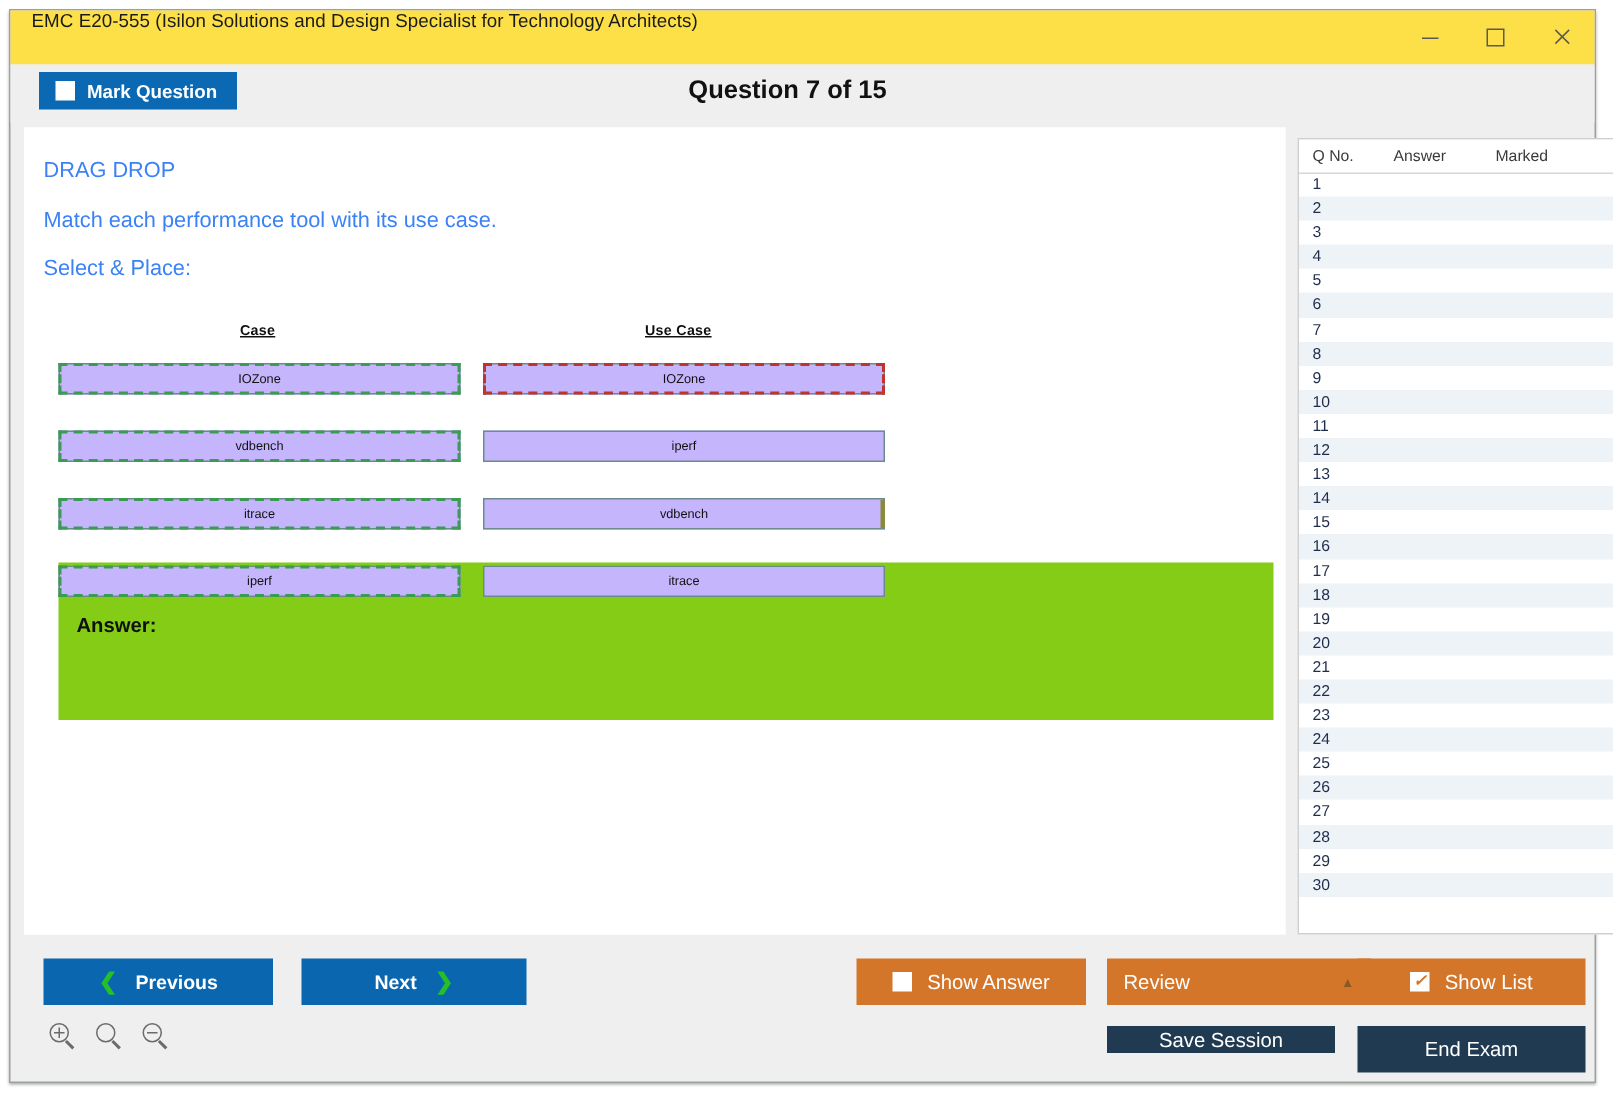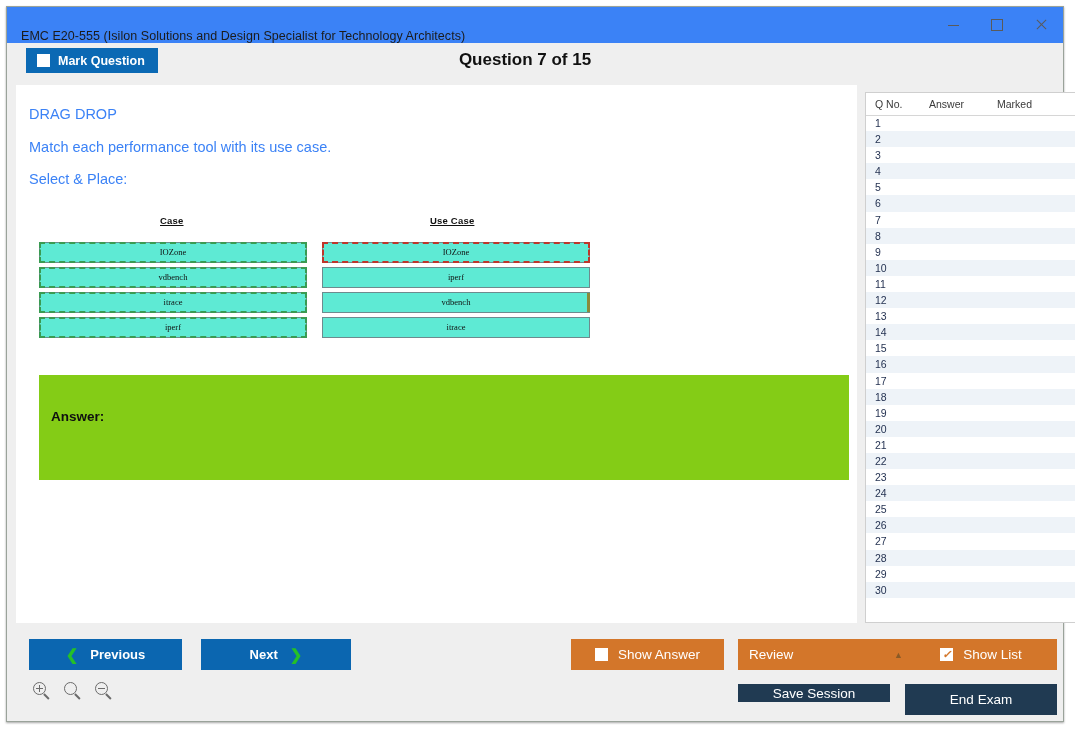--- a/index.html
+++ b/index.html
@@ -16,22 +16,22 @@
     position:absolute;left:6px;top:6px;
     width:1058px;height:716px;
     background:#efefef;
     border:1px solid #9aa39a;
     box-sizing:border-box;
     box-shadow:0 1px 2px rgba(0,0,0,.35);
   }
   
   .titlebar{
     position:absolute;left:0;top:0;right:0;height:36px;
-    background:#3b82f6;
-    display:flex;align-items:flex-end;
+    background:#fde047;
+    display:flex;align-items:flex-start;
     box-sizing:border-box;
   }
   .title-text{
     font-size:12.5px;color:#1b1b1b;
     padding-left:14px;white-space:nowrap;
     letter-spacing:.05px;
   }
   .win-controls{position:absolute;right:0;top:0;height:36px;display:flex;}
   .win-btn{
     width:44px;height:36px;display:flex;align-items:center;justify-content:center;
@@ -88,27 +88,27 @@
   .col-head{
     position:absolute;font-size:9.5px;font-weight:bold;color:#101010;
     text-decoration:underline;letter-spacing:.2px;
   }
   .col-head.tool{left:143px;top:6px;}
   .col-head.usecase{left:413px;top:6px;}
   .dd-col{position:absolute;top:33px;}
   .dd-col.left{left:22px;width:268px;}
   .dd-col.right{left:305px;width:268px;}
   .dd-box{
-    position:relative;height:21px;margin-bottom:4px;
-    background:#5eead4;
+    position:relative;height:21px;margin-bottom:24px;
+    background:#c4b5fd;
     border:1px solid #6d8b8e;
     display:flex;align-items:center;justify-content:center;
     font-size:8.5px;color:#101010;
     box-sizing:border-box;
-    cursor:pointer;user-select:none;font-family:Liberation Serif, serif;
+    cursor:pointer;user-select:none;
   }
   .dd-box .lbl{position:relative;z-index:2;line-height:1;}
   .dd-box.dash-green:before{
     content:"";position:absolute;left:-1px;top:-1px;right:-1px;bottom:-1px;
     border:2px dashed #3a9b52;pointer-events:none;z-index:1;
   }
   .dd-box.dash-red:before{
     content:"";position:absolute;left:-1px;top:-1px;right:-1px;bottom:-1px;
     border:2px dashed #c0352b;pointer-events:none;z-index:1;
   }

